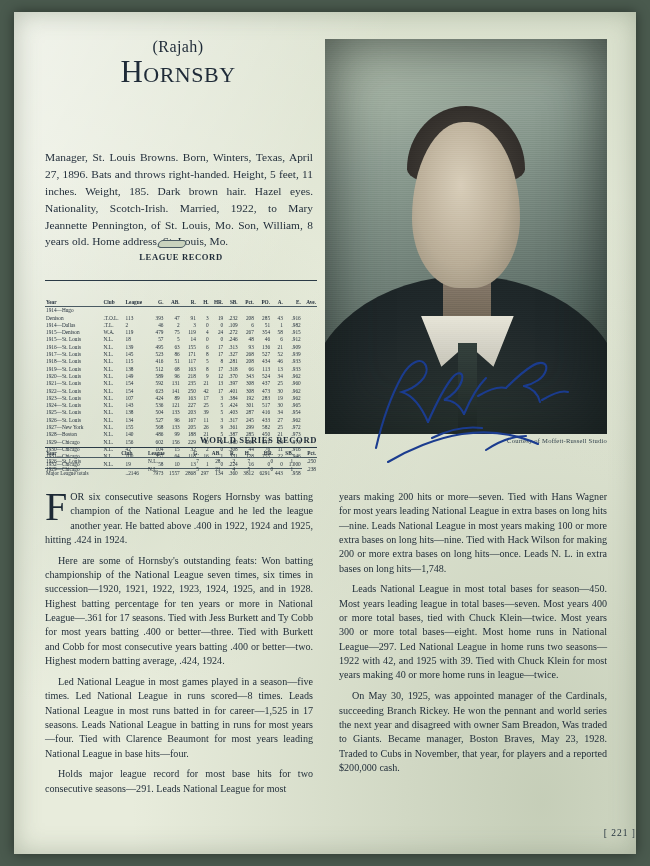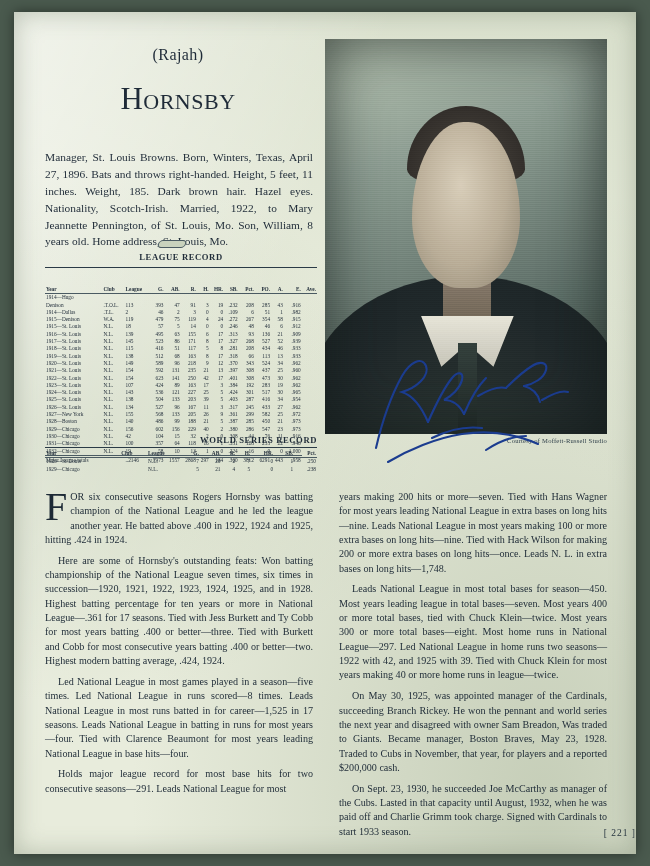--- a/index.html
+++ b/index.html
@@ -32,24 +32,24 @@
   .title-block{
     position:absolute;left:28px;top:24px;width:272px;
     text-align:center;
   }
   .t-line1{
     font-size:31px;letter-spacing:.5px;line-height:1.05;
     font-variant:small-caps;
     font-weight:normal;
   }
   .t-line2{
-    font-size:16px;margin-top:10px;letter-spacing:.4px;
+    font-size:16px;margin-top:2px;letter-spacing:.4px;
   }
   .t-line3{
-    font-size:31px;letter-spacing:.5px;line-height:1.05;margin-top:19px;
+    font-size:31px;letter-spacing:.5px;line-height:1.05;margin-top:0;
     font-variant:small-caps;
   }
 
   .bio{
     position:absolute;left:31px;top:137px;width:268px;
     font-size:11.4px;line-height:1.48;text-align:justify;
   }
 
   .orn{
     position:absolute;left:138px;top:225px;width:40px;height:11px;
@@ -124,21 +124,21 @@
   }
   .autograph svg{width:100%;height:100%;}
 
   
   .rec{
     position:absolute;left:31px;top:240px;width:272px;
     font-family:"Liberation Serif", serif;
   }
   .rec-head{
     text-align:center;font-size:8.6px;letter-spacing:.6px;
-    border-bottom:1px solid #2a3a46;padding-bottom:5px;margin-bottom:18px;
+    border-bottom:1px solid #2a3a46;padding-bottom:18px;margin-bottom:18px;
     font-variant:small-caps;font-weight:bold;
   }
   table.stats{
     border-collapse:collapse;width:100%;
     font-size:5.3px;line-height:1.38;
   }
   table.stats th{
     font-weight:bold;text-align:right;padding:0 1px;
     border-bottom:.5px solid #4a5a62;
   }
@@ -652,20 +652,19 @@
       <div class="col left" id="col-left">
           <p class="noind"><span class="dropcap">F</span>OR six consecutive seasons Rogers Hornsby was batting champion of the National League and he led the league another year. He batted above .400 in 1922, 1924 and 1925, hitting .424 in 1924.</p>
           <p>Here are some of Hornsby's outstanding feats: Won batting championship of the National League seven times, six times in succession—1920, 1921, 1922, 1923, 1924, 1925, and in 1928. Highest batting percentage for ten years or more in National League—.361 for 17 seasons. Tied with Jess Burkett and Ty Cobb for most years batting .400 or better—three. Tied with Burkett and Cobb for most consecutive years batting .400 or better—two. Highest modern batting average, .424, 1924.</p>
           <p>Led National League in most games played in a season—five times. Led National League in runs scored—8 times. Leads National League in most runs batted in for career—1,525 in 17 seasons. Leads National League in batting in runs for most years—four. Tied with Clarence Beaumont for most years leading National League in base hits—four.</p>
           <p>Holds major league record for most base hits for two consecutive seasons—291. Leads National League for most</p>
         </div>
       <div class="col right" id="col-right">
           <p class="noind">years making 200 hits or more—seven. Tied with Hans Wagner for most years leading National League in extra bases on long hits—nine. Leads National League in most years making 100 or more extra bases on long hits—nine. Tied with Hack Wilson for making 200 or more extra bases on long hits—once. Leads N. L. in extra bases on long hits—1,748.</p>
           <p>Leads National League in most total bases for season—450. Most years leading league in total bases—seven. Most years 400 or more total bases, tied with Chuck Klein—twice. Most years 300 or more total bases—eight. Most home runs in National League—297. Led National League in home runs two seasons—1922 with 42, and 1925 with 39. Tied with Chuck Klein for most years making 40 or more home runs in league—twice.</p>
           <p>On May 30, 1925, was appointed manager of the Cardinals, succeeding Branch Rickey. He won the pennant and world series the next year and disagreed with owner Sam Breadon, Was traded to Giants. Became manager, Boston Braves, May 23, 1928. Traded to Cubs in November, that year, for players and a reported $200,000 cash.</p>
-          <p>On Sept. 23, 1930, he succeeded Joe McCarthy as manager of the Cubs. Lasted in that capacity until August, 1932, when he was paid off and Charlie Grimm took charge. Signed with Cardinals to start 1933 season.</p>
         </div>
     </div>
 
     <div class="folio">[ 221 ]</div>
   </div>
   <div class="edge-shadow"></div>
 </div>
 
 </body></html>

